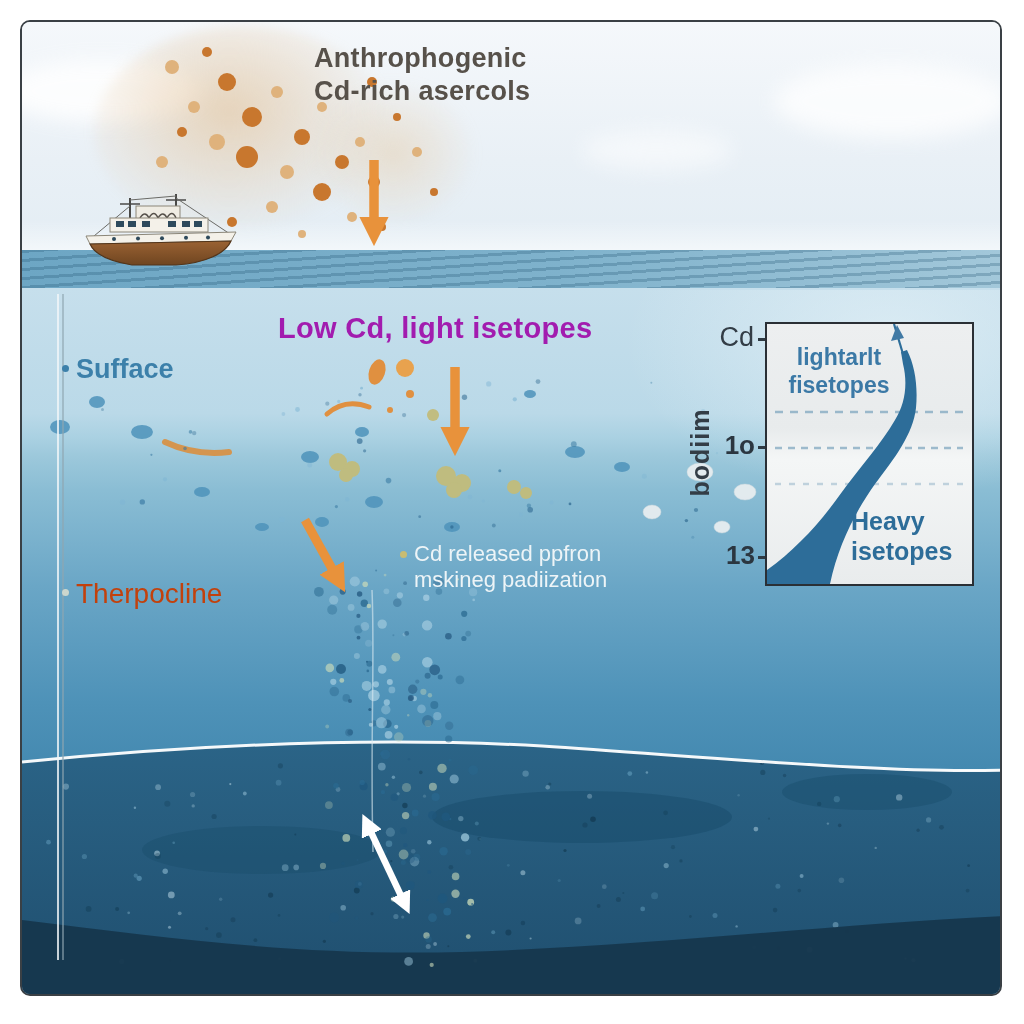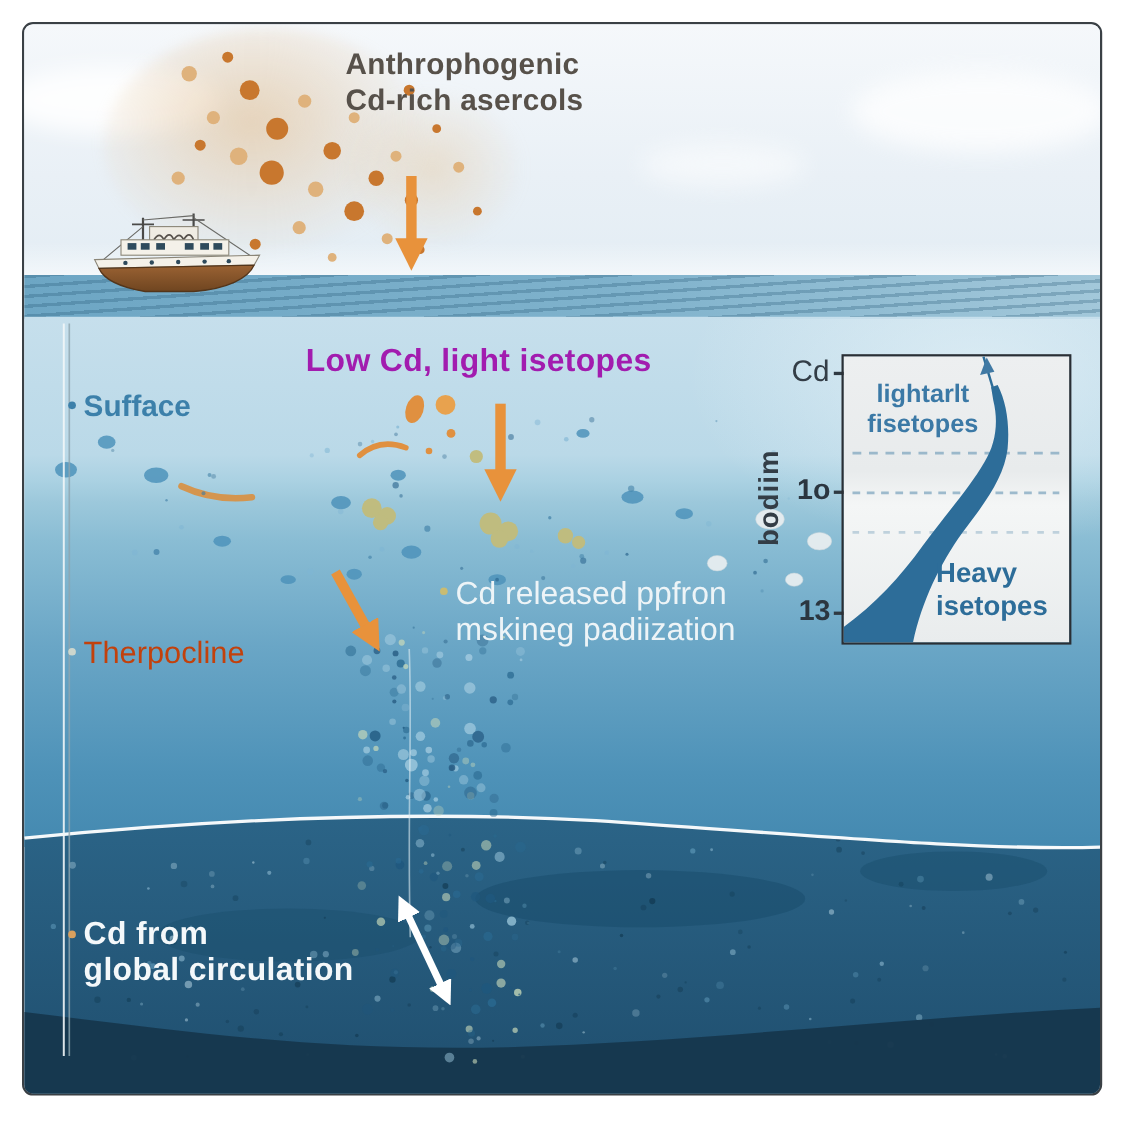--- a/index.html
+++ b/index.html
@@ -21,21 +21,21 @@
   .glow{left:600px;top:268px;width:382px;height:210px;background:radial-gradient(ellipse at 70% 25%,rgba(238,247,251,.55),rgba(238,247,251,0) 70%);}
   .deepsvg{left:0;top:700px;width:982px;height:276px;}
   
   .t{position:absolute;line-height:1.24;}
   .aerosol-label{left:292px;top:20px;width:290px;font-size:27px;font-weight:600;color:#57514a;letter-spacing:.3px;}
   .surface-title{left:256px;top:289px;font-size:29px;font-weight:700;color:#a21caf;letter-spacing:.3px;}
   .row{position:absolute;display:flex;gap:7px;align-items:flex-start;}
   .dot{width:7px;height:7px;border-radius:50%;margin-top:11px;flex:0 0 auto;}
   .lbl-surface{left:40px;top:332px;font-size:27px;font-weight:600;color:#3c80aa;}
   .lbl-thermo{left:40px;top:556px;font-size:28px;font-weight:500;color:#c2410c;}
-  .lbl-release{left:378px;top:502px;font-size:29px;font-weight:500;color:#edf4f7;}
+  .lbl-release{left:378px;top:519px;font-size:22px;font-weight:500;color:#edf4f7;}
   .lbl-deep{left:40px;top:811px;font-size:29px;font-weight:700;color:#f4f8fa;letter-spacing:.3px;}
   
   .inset{left:743px;top:300px;width:205px;height:260px;border:2.5px solid #2a2f35;
          background:linear-gradient(180deg,#edeff0 0%,#e8ebec 40%,#f4f6f6 52%,#e9eced 100%);}
   .inset-light{position:absolute;left:10px;top:20px;width:124px;text-align:center;
                font-size:23px;font-weight:700;color:#3b79a6;line-height:1.2;}
   .inset-heavy{position:absolute;left:84px;top:182px;width:114px;text-align:left;
                font-size:25px;font-weight:700;color:#2d6d99;line-height:1.2;}
   .ax-cd{left:696px;top:299px;width:36px;text-align:right;font-size:27px;font-weight:400;color:#333d46;}
   .tick-dash{position:absolute;width:13px;height:3px;background:#2f3a43;}
@@ -553,27 +553,20 @@
     </div>
 
     <div class="row lbl-release">
       <span class="dot" style="background:#c9bc72;margin-top:10px"></span>
       <span>
         <span style="display:block">Cd released ppfron</span>
         <span style="display:block">mskineg padiization</span>
       </span>
     </div>
 
-    <div class="row lbl-deep">
-      <span class="dot" style="background:#d9a05e;margin-top:13px"></span>
-      <span>
-        <span style="display:block">Cd from</span>
-        <span style="display:block">global circulation</span>
-      </span>
-    </div>
 
     <div class="t ax-cd">Cd</div>
     <div class="tick-dash" style="left:736px;top:316px"></div>
     <div class="t ax-y">bodiim</div>
     <div class="ax-num" style="top:408px">1o</div>
     <div class="tick-dash" style="left:736px;top:424px"></div>
     <div class="ax-num" style="top:518px">13</div>
     <div class="tick-dash" style="left:736px;top:534px"></div>
 
     <div class="abs inset">

